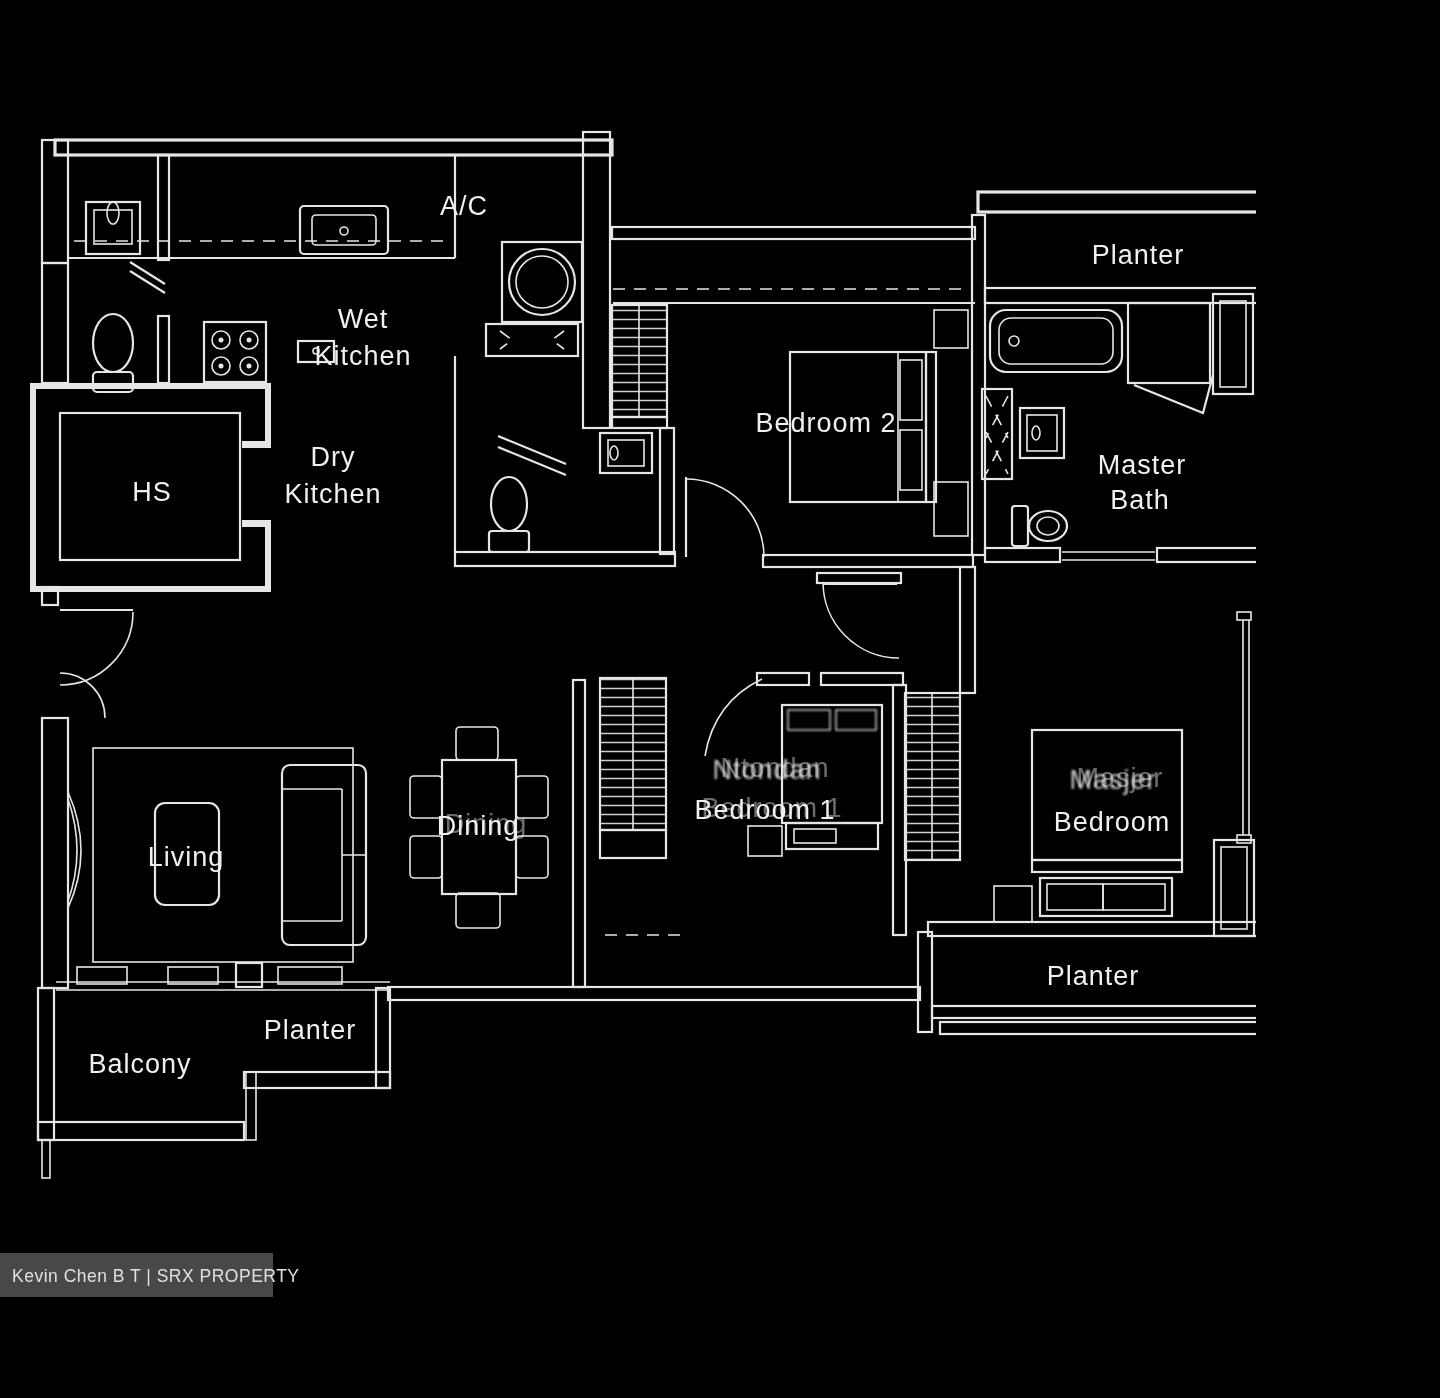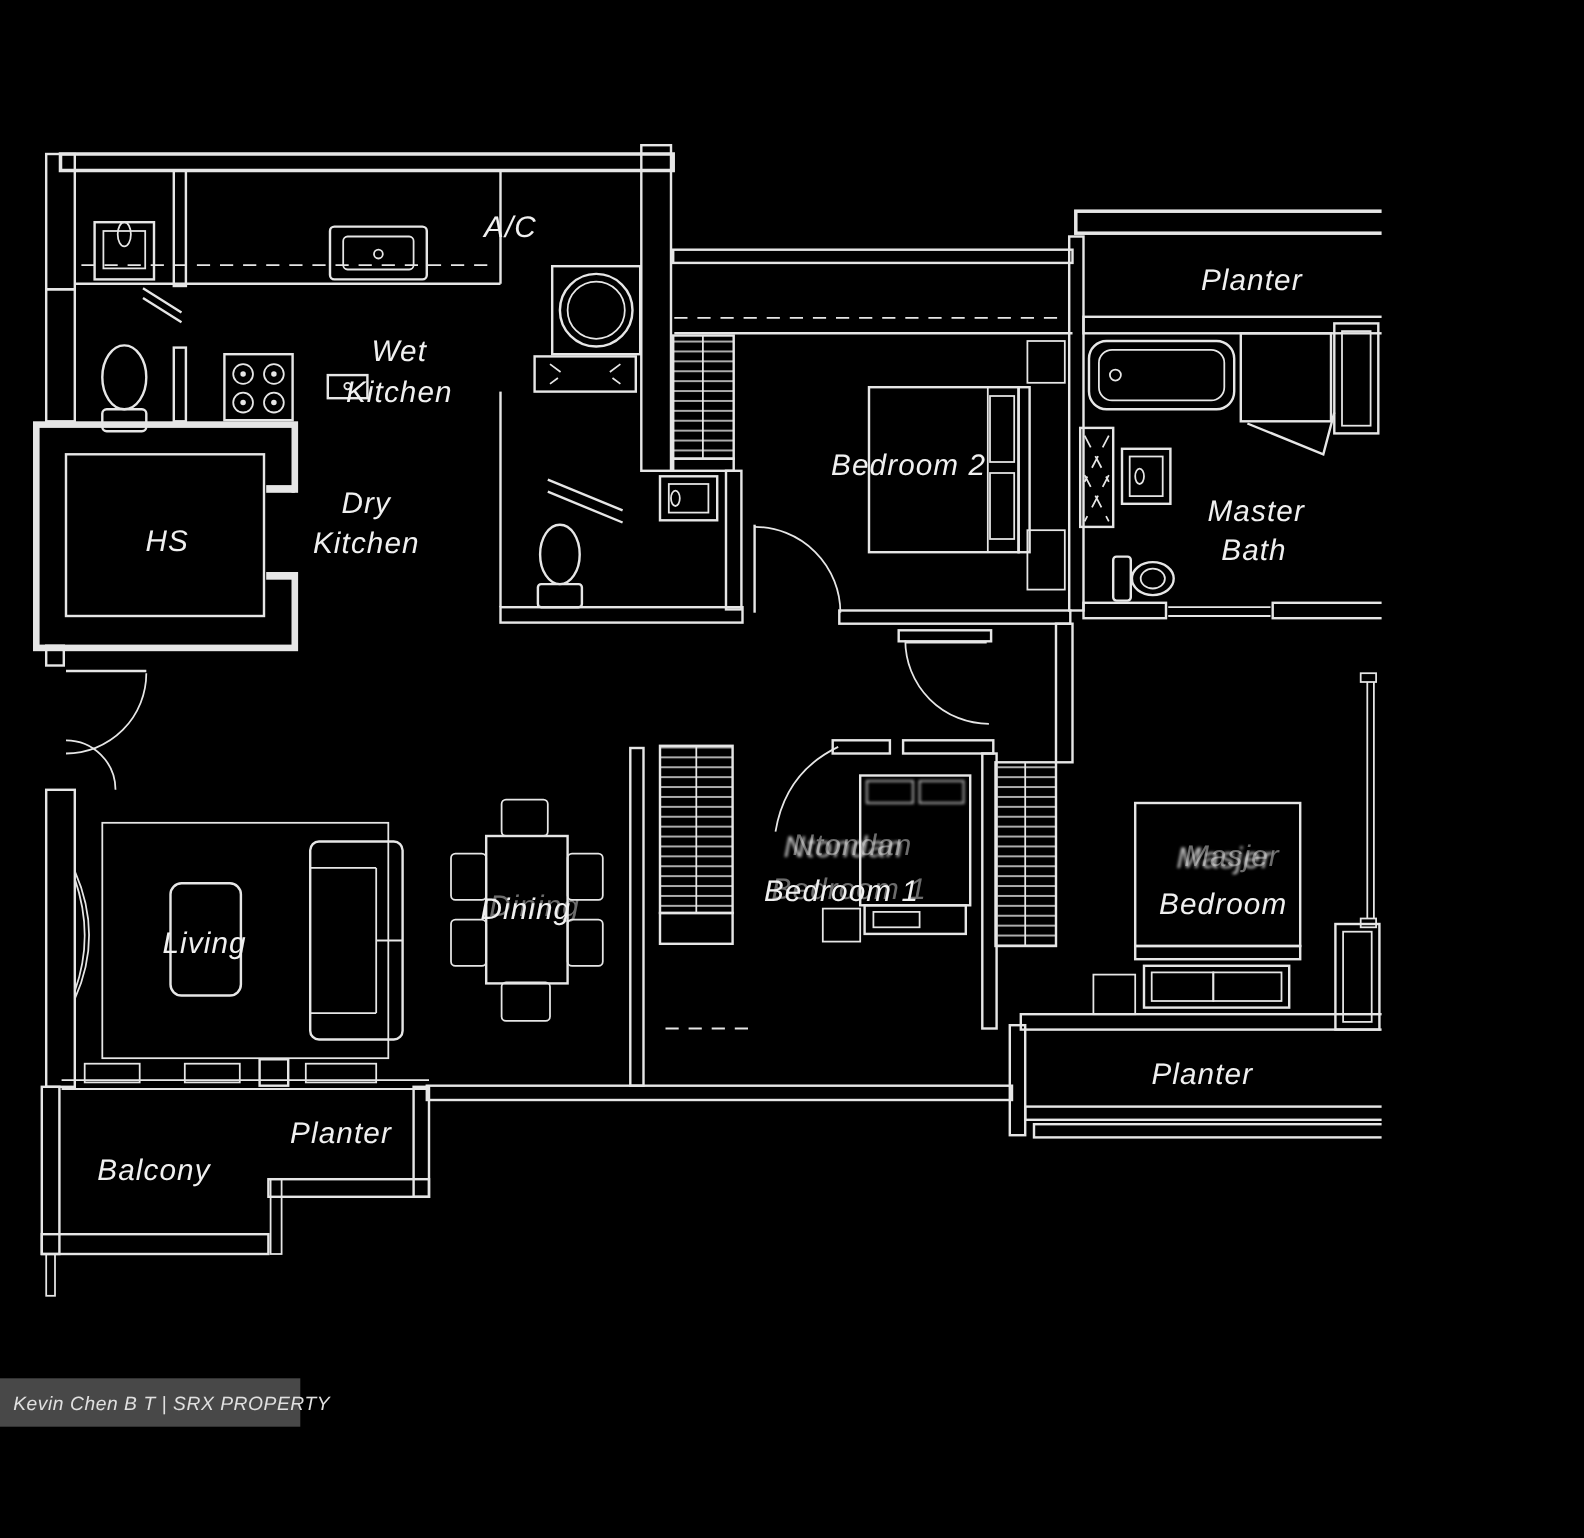--- a/index.html
+++ b/index.html
@@ -1,16 +1,16 @@
 <!DOCTYPE html>
 <html><head>
 <meta charset="utf-8">
 <style>
   html,body{margin:0;padding:0;background:#000;}
-  .page{position:relative;width:1256px;height:1398px;background:#000;overflow:hidden;font-style:italic;}
+  .page{position:relative;width:1256px;height:1398px;background:#000;overflow:hidden;}
   svg{display:block;}
   svg text{font-family:"Liberation Sans",sans-serif;fill:#f0f0f0;text-anchor:middle;}
   .lbl{font-size:27px;letter-spacing:1px;}
   .w{fill:none;stroke:#e6e6e6;stroke-width:2.2;}
   .wt{stroke-width:3.2;}
   .thick6{stroke-width:6;}
   .fw{fill:#e6e6e6;stroke:none;}
   .dash{stroke-dasharray:12 9;}
   .thin{stroke-width:1.6;}
   .ghost{opacity:.82;filter:blur(1.3px);}

